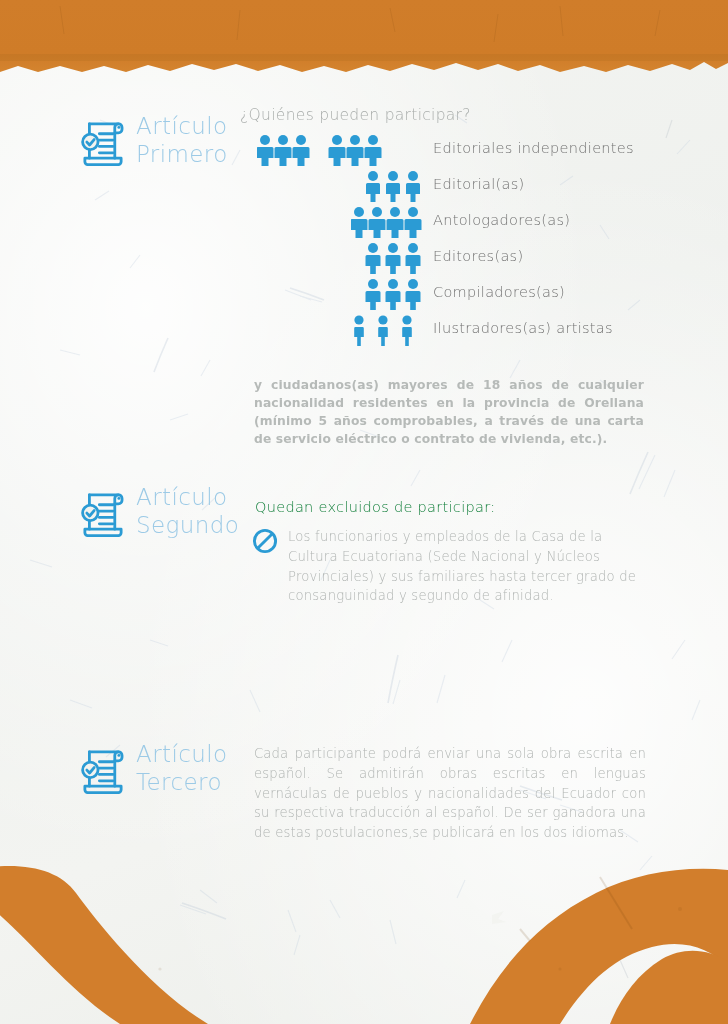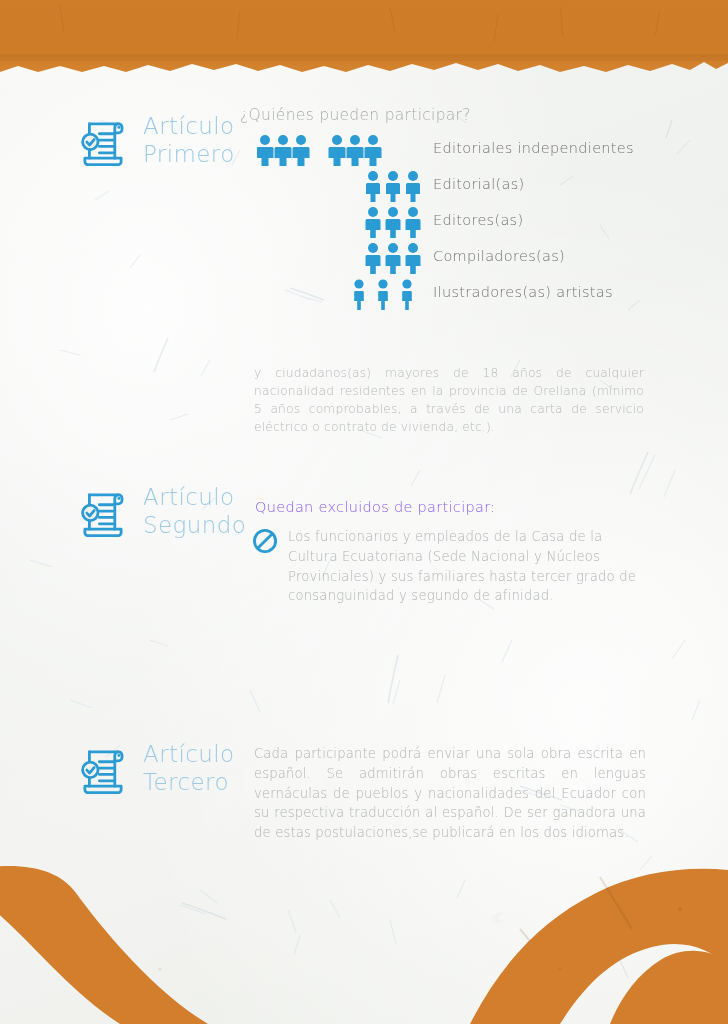--- a/index.html
+++ b/index.html
@@ -26,21 +26,21 @@
 
   
   #bottomart { position:absolute; left:0; bottom:0; width:728px; height:175px; }
 
   
   #content { position:absolute; inset:0; }
 
   .art-head { position:absolute; display:flex; align-items:flex-start; }
   .art-icon { width:58px; height:58px; flex:0 0 58px; }
   .art-title {
-    margin-left:11px;
+    margin-left:4px;
     font-size:23px;
     line-height:1.22;
     letter-spacing:.4px;
     color:#9ccae6;
     font-weight:300;
     white-space:pre-line;
     font-family:"DejaVu Sans", sans-serif;
   }
 
   .q-head {
@@ -84,21 +84,21 @@
     color:#b6bab8;
     text-align:justify;
     letter-spacing:.15px;
     font-family:"DejaVu Sans", sans-serif;
     font-weight:300;
   }
 
   .sub-head {
     position:absolute;
     font-size:14.5px;
-    color:#8b5cf6;
+    color:#15803d;
     letter-spacing:.3px;
     font-family:"DejaVu Sans", sans-serif;
     font-weight:300;
   }
 
   .excl-item { position:absolute; display:flex; align-items:flex-start; }
   .excl-icon { width:26px; height:26px; flex:0 0 26px; margin-top:1px; }
   .excl-text {
     margin-left:10px;
     font-size:13.2px;
@@ -300,20 +300,45 @@
             <g transform="translate(40,0)">
                 <circle cx="8" cy="6" r="5"></circle>
                 <path d="M2.5 13 h11 a1.5 1.5 0 0 1 1.5 1.5 V24 h-4.5 v8 h-5 v-8 h-4.5 V14.5 A1.5 1.5 0 0 1 2.5 13 z"></path>
               </g>
           </g>
         </svg>
       </div>
       <span class="people-label">Editorial(as)</span>
     </div>
 
+    <div class="people-row">
+      <div class="people-figs">
+        <svg width="72" height="32" viewBox="0 0 72 32">
+          <g fill="#2b9bd4">
+            <g>
+                <circle cx="8" cy="6" r="5"></circle>
+                <path d="M1 13 h14 a1.5 1.5 0 0 1 1.5 1.5 V24 h-5 v8 h-7 v-8 h-5 V14.5 A1.5 1.5 0 0 1 1 13 z"></path>
+              </g>
+            <g transform="translate(18,0)">
+                <circle cx="8" cy="6" r="5"></circle>
+                <path d="M1 13 h14 a1.5 1.5 0 0 1 1.5 1.5 V24 h-5 v8 h-7 v-8 h-5 V14.5 A1.5 1.5 0 0 1 1 13 z"></path>
+              </g>
+            <g transform="translate(36,0)">
+                <circle cx="8" cy="6" r="5"></circle>
+                <path d="M1 13 h14 a1.5 1.5 0 0 1 1.5 1.5 V24 h-5 v8 h-7 v-8 h-5 V14.5 A1.5 1.5 0 0 1 1 13 z"></path>
+              </g>
+            <g transform="translate(54,0)">
+                <circle cx="8" cy="6" r="5"></circle>
+                <path d="M1 13 h14 a1.5 1.5 0 0 1 1.5 1.5 V24 h-5 v8 h-7 v-8 h-5 V14.5 A1.5 1.5 0 0 1 1 13 z"></path>
+              </g>
+          </g>
+        </svg>
+      </div>
+      <span class="people-label">Antologadores(as)</span>
+    </div>
 
     <div class="people-row">
       <div class="people-figs">
         <svg width="58" height="32" viewBox="0 0 58 32">
           <g fill="#2b9bd4">
             <g>
                 <circle cx="8" cy="6" r="5"></circle>
                 <path d="M2 13 h12 a1.5 1.5 0 0 1 1.5 1.5 V24 h-4.7 v8 h-5.6 v-8 h-4.7 V14.5 A1.5 1.5 0 0 1 2 13 z"></path>
               </g>
             <g transform="translate(20,0)">
@@ -368,21 +393,21 @@
                 <circle cx="6" cy="6" r="4.6"></circle>
                 <path d="M2.4 13 h7.2 a1.2 1.2 0 0 1 1.2 1.2 V23 h-3 v9 h-3.6 v-9 h-3 V14.2 A1.2 1.2 0 0 1 2.4 13 z"></path>
               </g>
           </g>
         </svg>
       </div>
       <span class="people-label">Ilustradores(as) artistas</span>
     </div>
   </div>
 
-  <div class="body-par" style="left:254px; top:364px; width:390px;">y ciudadanos(as) mayores de 18 años de cualquier nacionalidad residentes   en la provincia de Orellana (mínimo 5 años comprobables, a través de una carta de servicio eléctrico o contrato de vivienda, etc.).</div>
+  <div class="body-par" style="left:254px; top:376px; width:390px;font-weight:bold;">y ciudadanos(as) mayores de 18 años de cualquier nacionalidad residentes   en la provincia de Orellana (mínimo 5 años comprobables, a través de una carta de servicio eléctrico o contrato de vivienda, etc.).</div>
 
   <div class="art-head" style="left:74px; top:483px;">
     <svg class="art-icon" viewBox="0 0 64 64">
       <g fill="none" stroke="#2b9bd4" stroke-width="3.1" stroke-linecap="round" stroke-linejoin="round">
         <path d="M17 13 h32 a4 4 0 0 1 4 4 v2 a4 4 0 0 1 -4 4 h-4"></path>
         <path d="M49 13 a4 4 0 0 0 -4 4 v34"></path>
         <path d="M17 13 v38"></path>
         <path d="M12 51 h40 v4 a3 3 0 0 1 -3 3 H15 a3 3 0 0 1 -3 -3 z"></path>
         <path d="M28 24 h15 M28 31 h15 M28 38 h15 M28 45 h15"></path>
         <circle cx="18" cy="33" r="8.5" fill="#f2f3ef"></circle>

